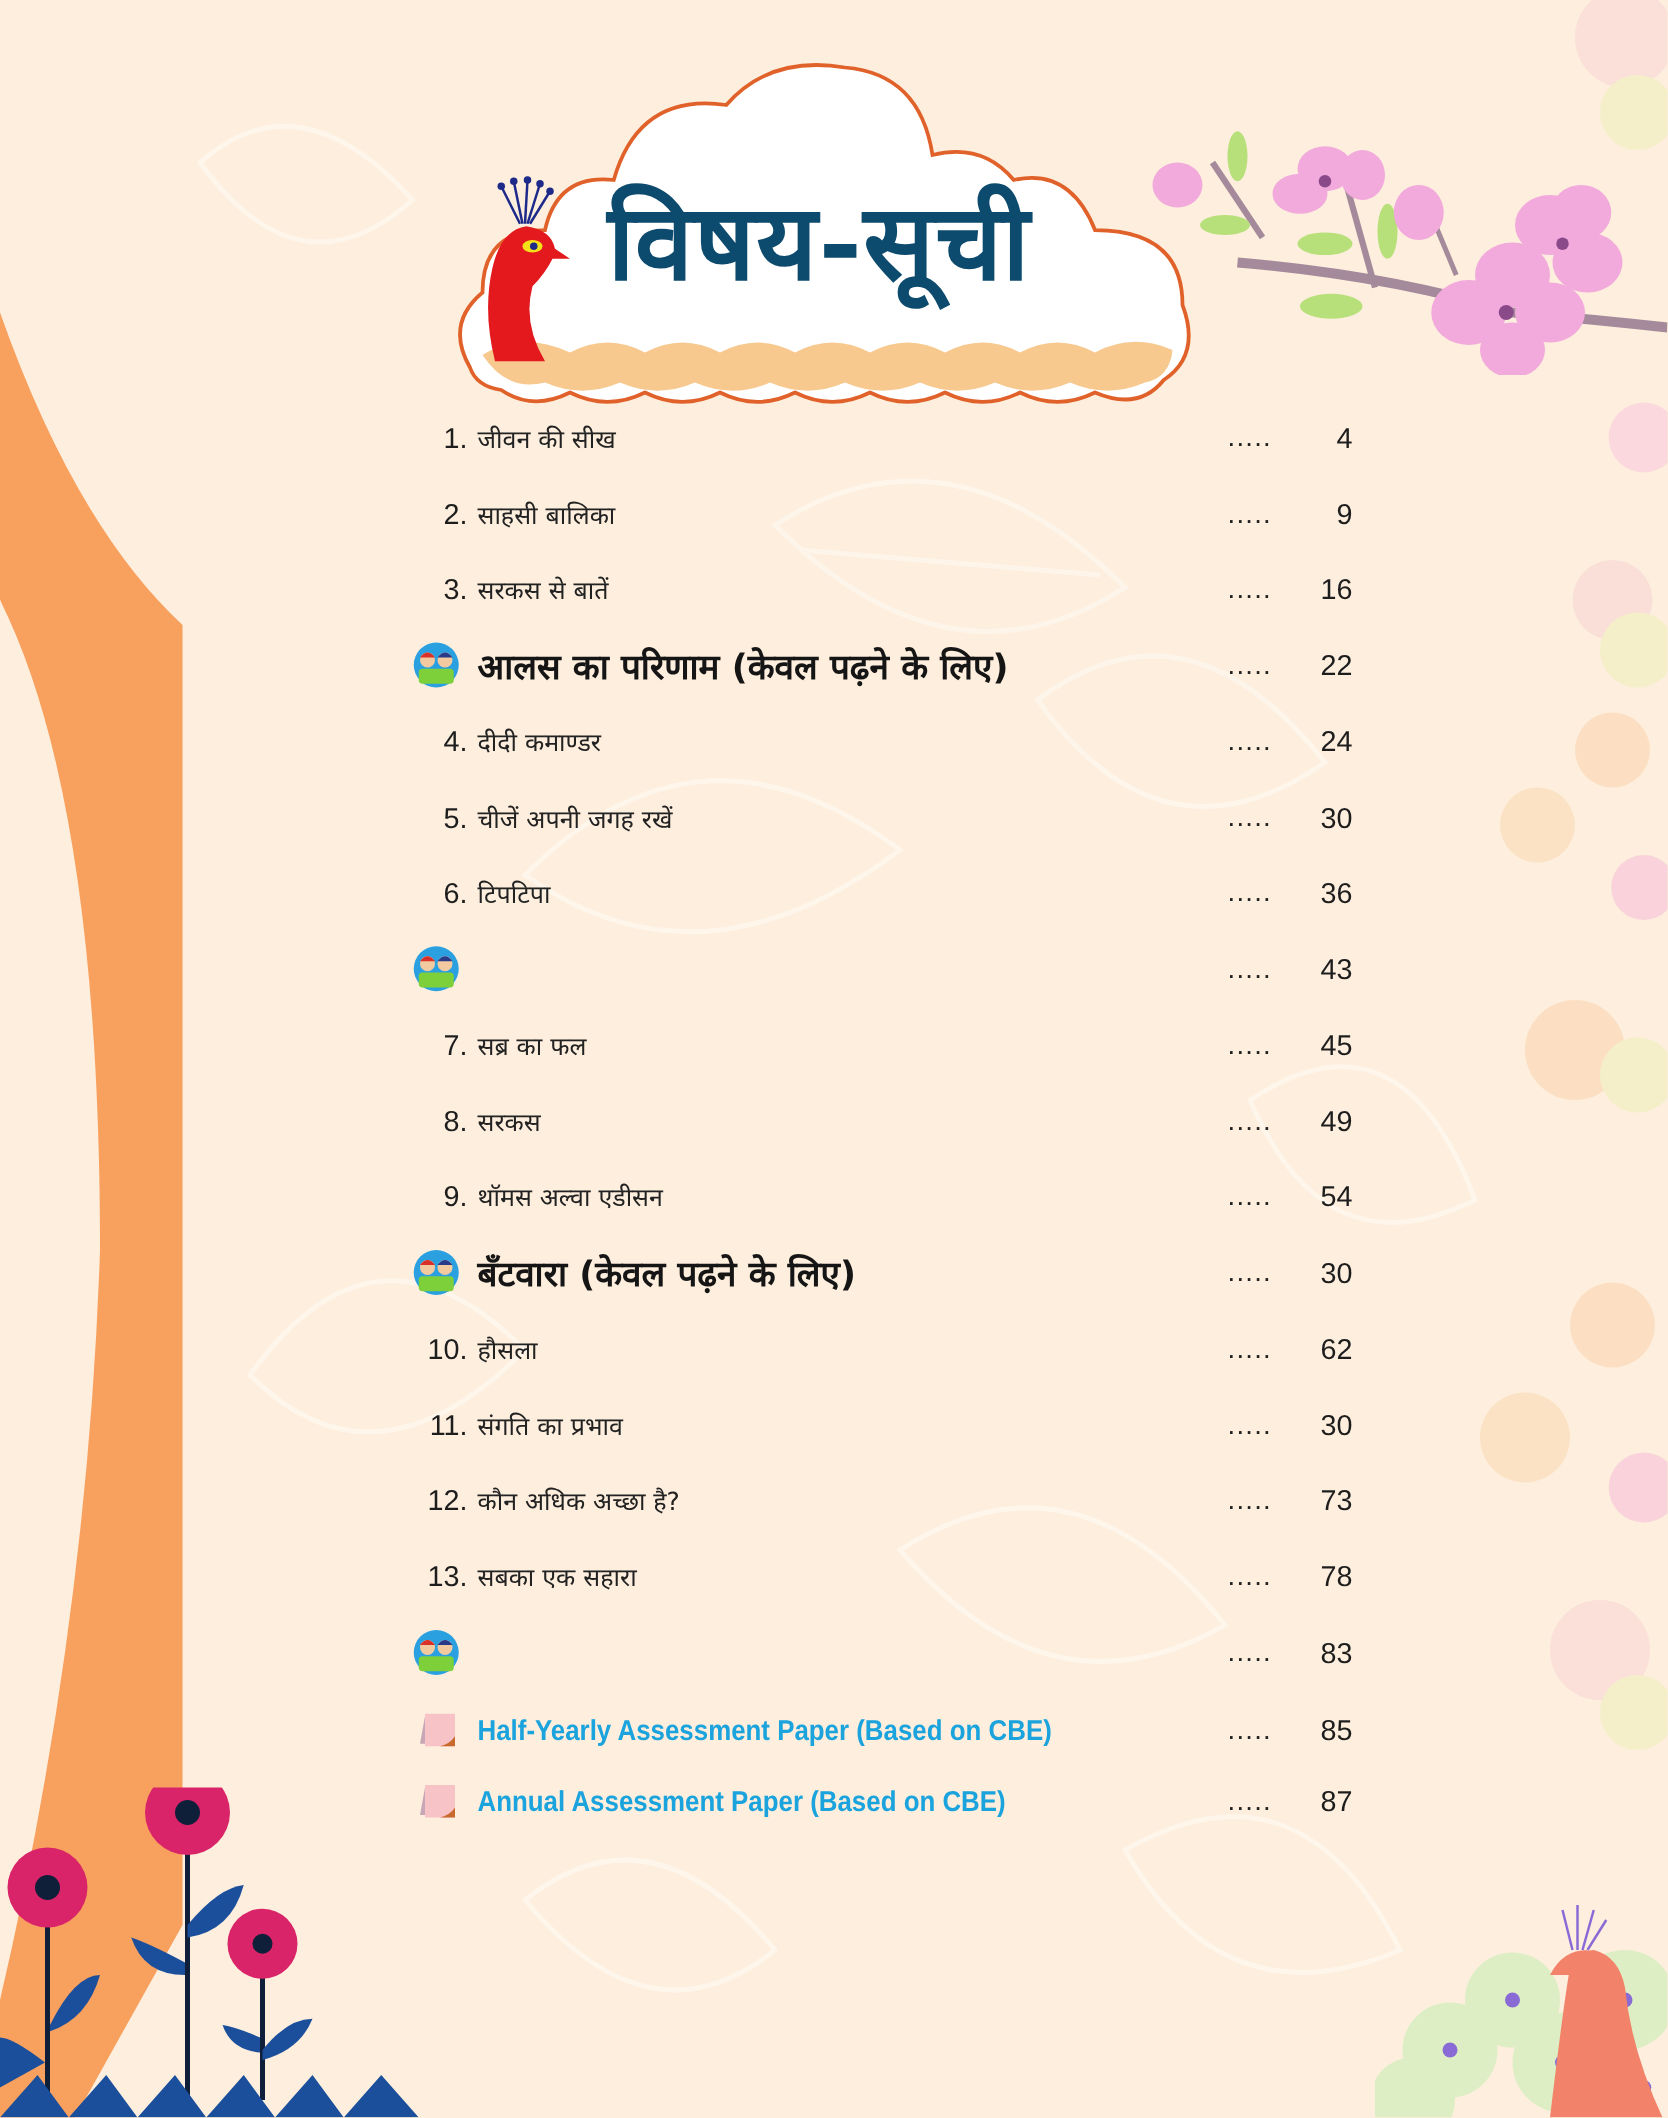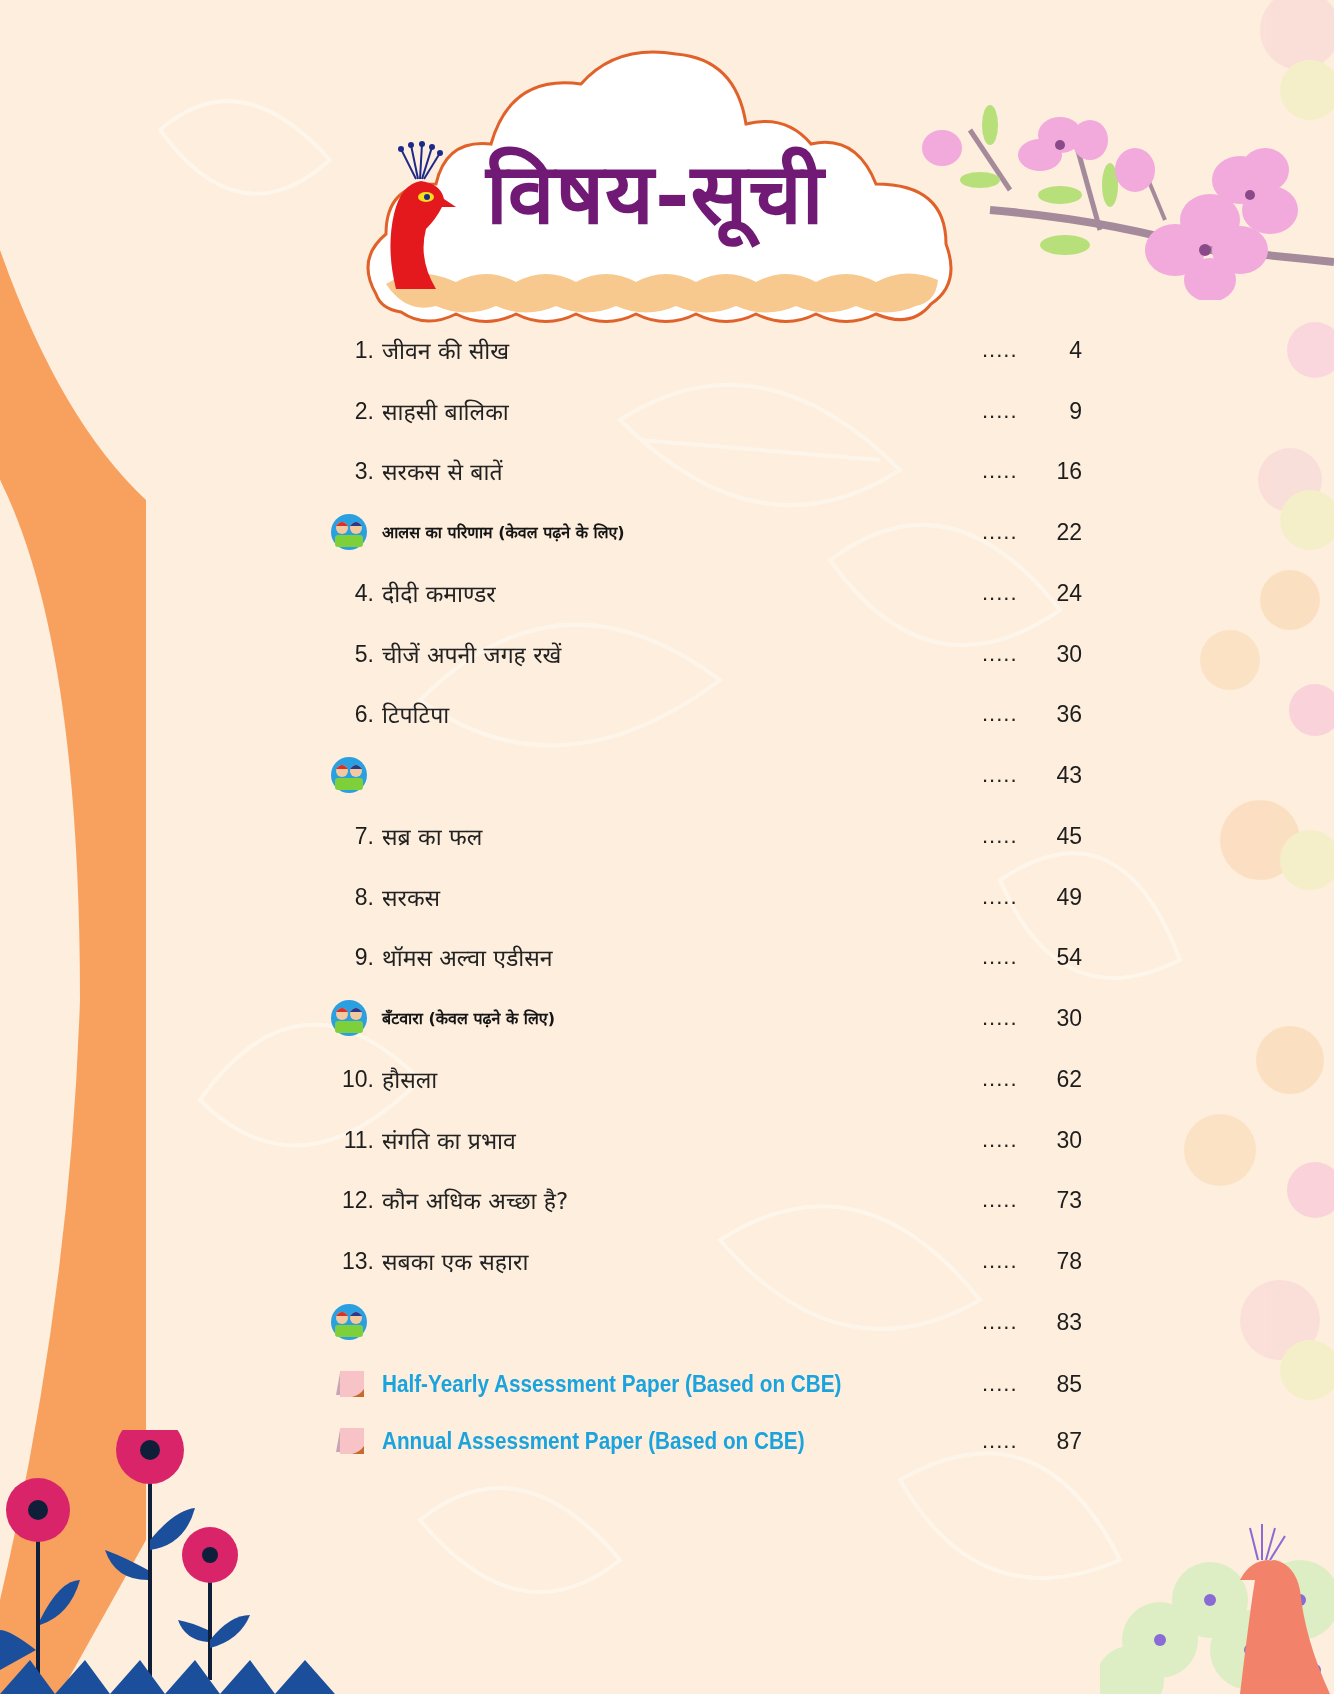--- a/index.html
+++ b/index.html
@@ -5,22 +5,22 @@
   html, body { margin:0; padding:0; }
   body { width:1334px; height:1694px; position:relative; overflow:hidden;
          background:#fdeedd; font-family:"Liberation Sans", sans-serif; }
   .bg-layer { position:absolute; inset:0; }
   .cloud-wrap { position:absolute; left:356px; top:44px; width:605px; height:282px; }
   .title { position:absolute; left:130px; top:108px; font-family:"DejaVu Serif", serif;
            font-weight:bold; font-size:84px; line-height:1; letter-spacing:1px; }
   .toc { position:absolute; left:0; top:0; width:1334px; }
   .row { position:absolute; left:322px; width:760px; height:40px; display:flex; align-items:center; }
   .num { position:absolute; left:0; width:52px; text-align:right; font-size:23px; color:#1d1d1d; }
-  .label { position:absolute; left:60px; font-family:"DejaVu Sans", sans-serif; font-size:23px; color:#222; white-space:nowrap; }
-  .label.bold { font-weight:bold; font-size:16px; color:#151515; }
+  .label { position:absolute; left:60px; font-family:"DejaVu Sans", sans-serif; font-size:20px; color:#222; white-space:nowrap; }
+  .label.bold { font-weight:bold; font-size:28px; color:#151515; }
   .label.en { font-family:"Liberation Sans", sans-serif; font-weight:bold; color:#1aa3dd; font-size:23px; transform:scaleX(0.9); transform-origin:left center; }
   .dots { position:absolute; left:660px; font-size:22px; color:#222; letter-spacing:1px; }
   .page { position:absolute; right:0; width:50px; text-align:right; font-size:23px; color:#1d1d1d; }
   .icon { position:absolute; left:8px; width:38px; height:38px; }
 </style>
 </head>
 <body>
 
 <svg class="bg-layer" width="1334" height="1694" viewBox="0 0 1334 1694">
   <rect width="1334" height="1694" fill="#fdeedd"></rect>
@@ -79,21 +79,21 @@
         <circle cx="45" cy="10" r="3"></circle>
         <circle cx="55" cy="6" r="3"></circle>
         <circle cx="66" cy="5" r="3"></circle>
         <circle cx="76" cy="8" r="3"></circle>
         <circle cx="84" cy="14" r="3"></circle>
       </g>
     <path d="M40 150 Q30 110 38 75 Q45 45 65 42 Q85 45 88 60 L100 68 L86 68 Q80 80 70 90 Q62 120 80 150 Z" fill="#e3191e"></path>
     <ellipse cx="70" cy="58" rx="8" ry="5" fill="#f4e11a"></ellipse>
     <circle cx="71" cy="58" r="3" fill="#1e2a8a"></circle>
   </svg>
-  <div class="title" style="color:#701a75">विषय-सूची</div>
+  <div class="title" style="color:#0c4a6e">विषय-सूची</div>
 </div>
 
 <svg style="position:absolute;left:910px;top:80px" width="424" height="220" viewBox="0 0 424 220">
   <path d="M80 130 Q200 140 300 170 Q360 175 424 182" stroke="#a48a9a" stroke-width="8" fill="none"></path>
   <path d="M60 50 L100 110" stroke="#a48a9a" stroke-width="5"></path>
   <path d="M165 60 L190 150" stroke="#a48a9a" stroke-width="5"></path>
   <path d="M230 80 L255 140" stroke="#a48a9a" stroke-width="4"></path>
   <g fill="#b8e07a">
       <ellipse cx="80" cy="45" rx="8" ry="20"></ellipse>
       <ellipse cx="70" cy="100" rx="20" ry="8"></ellipse>

